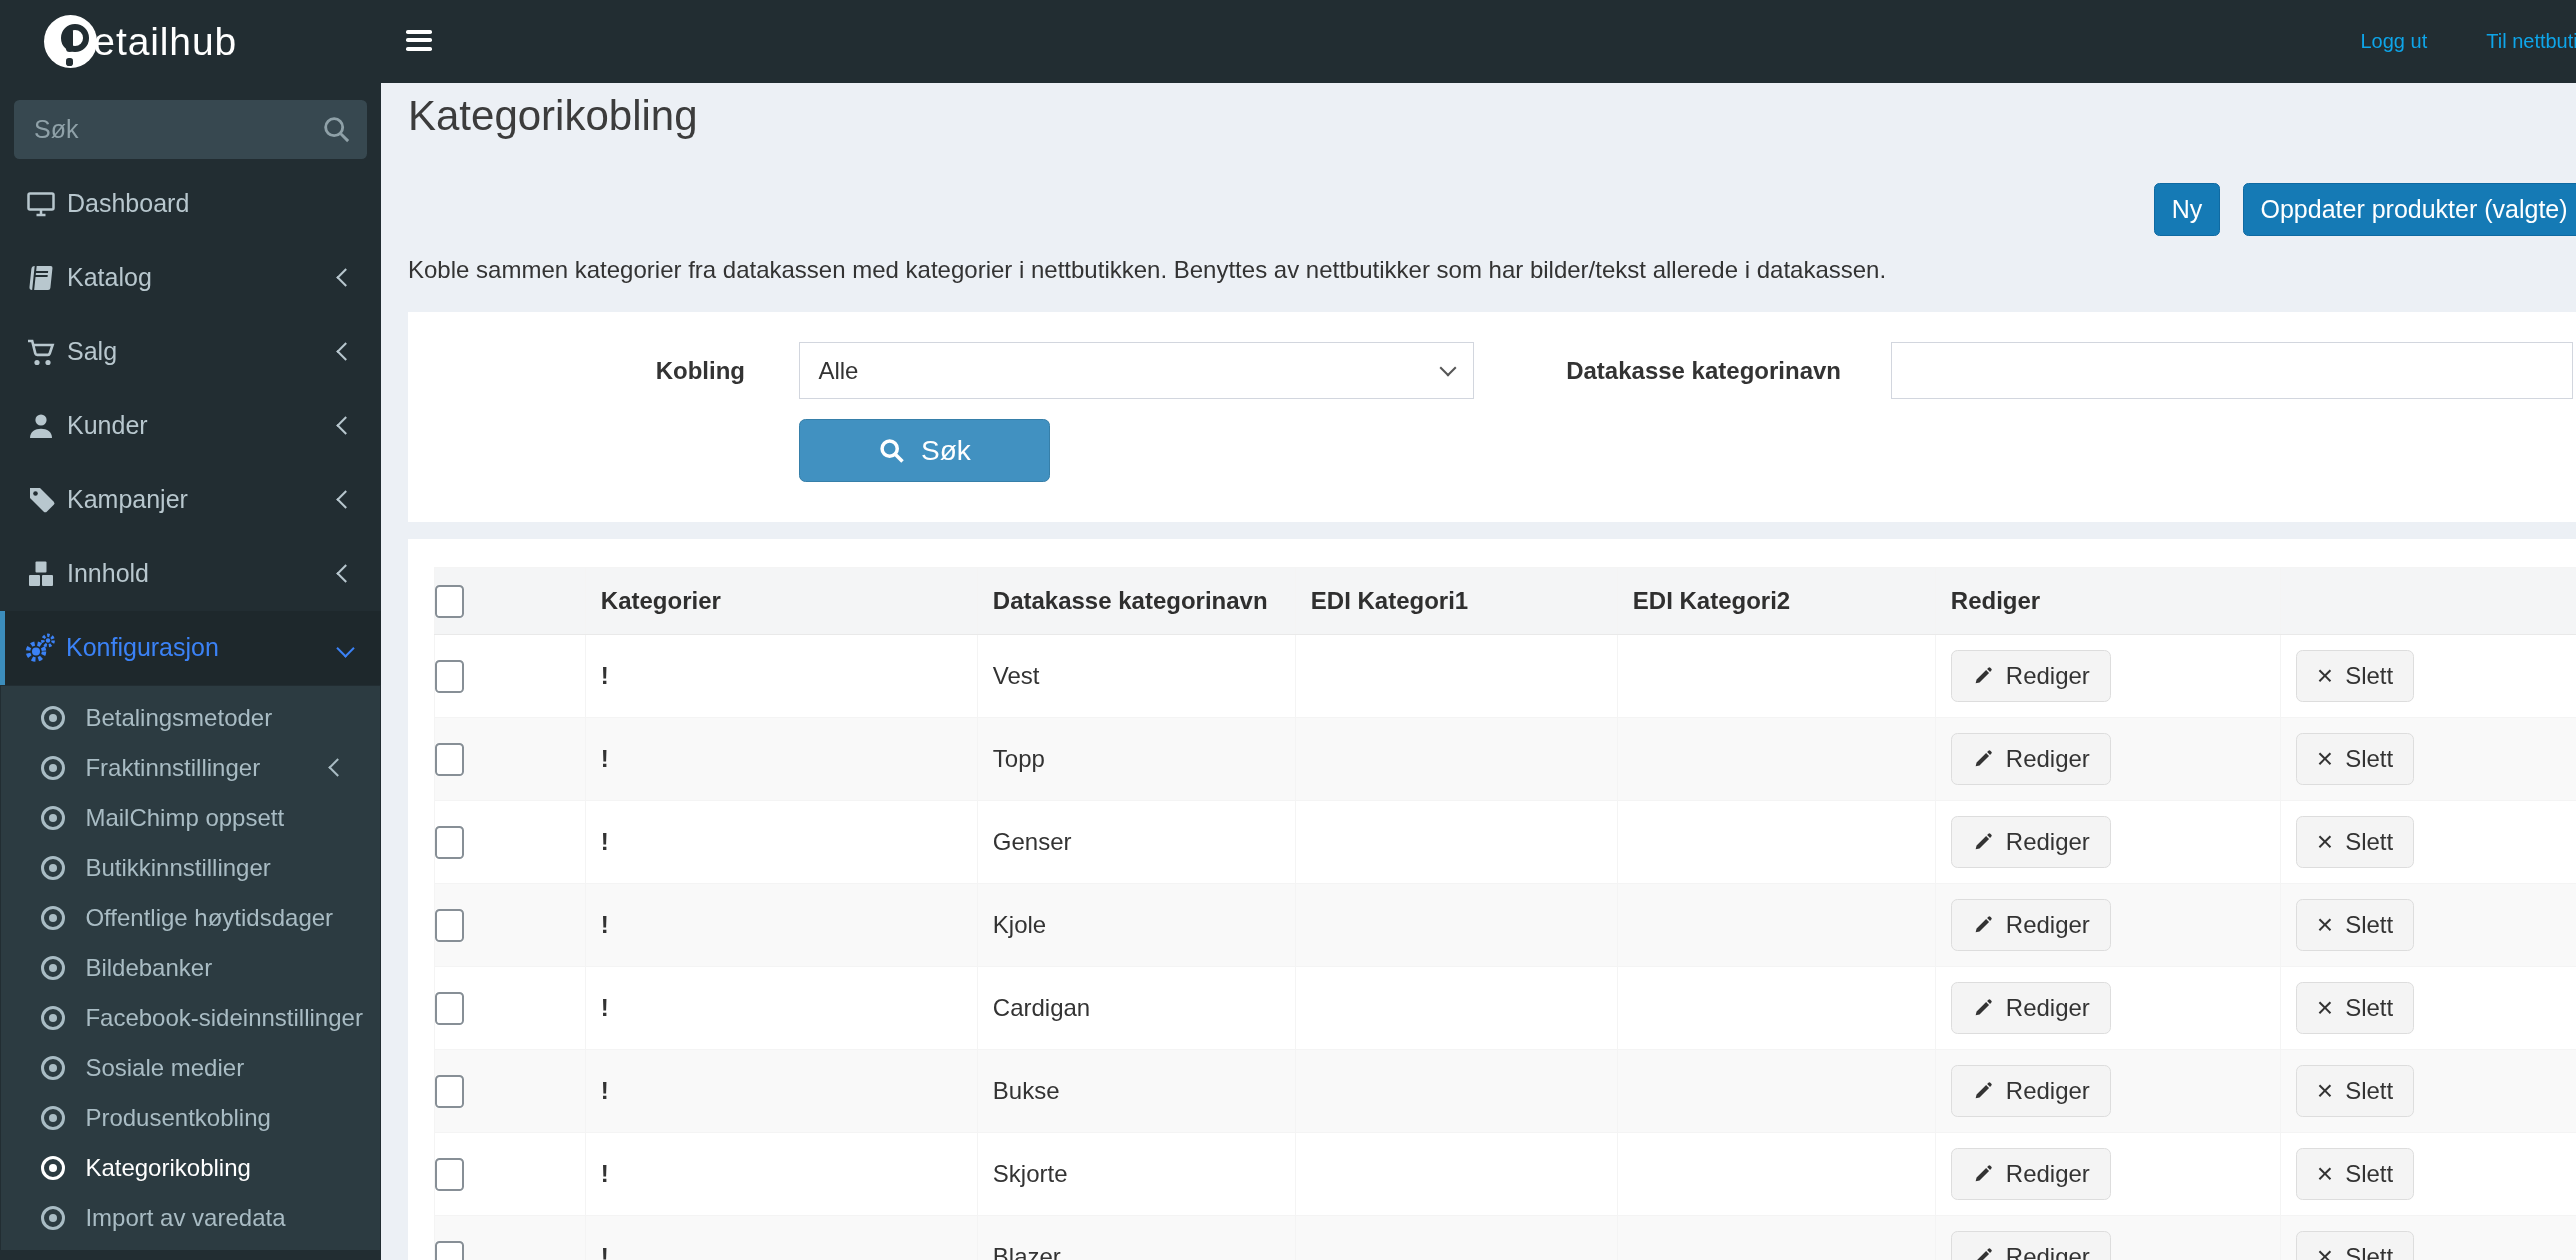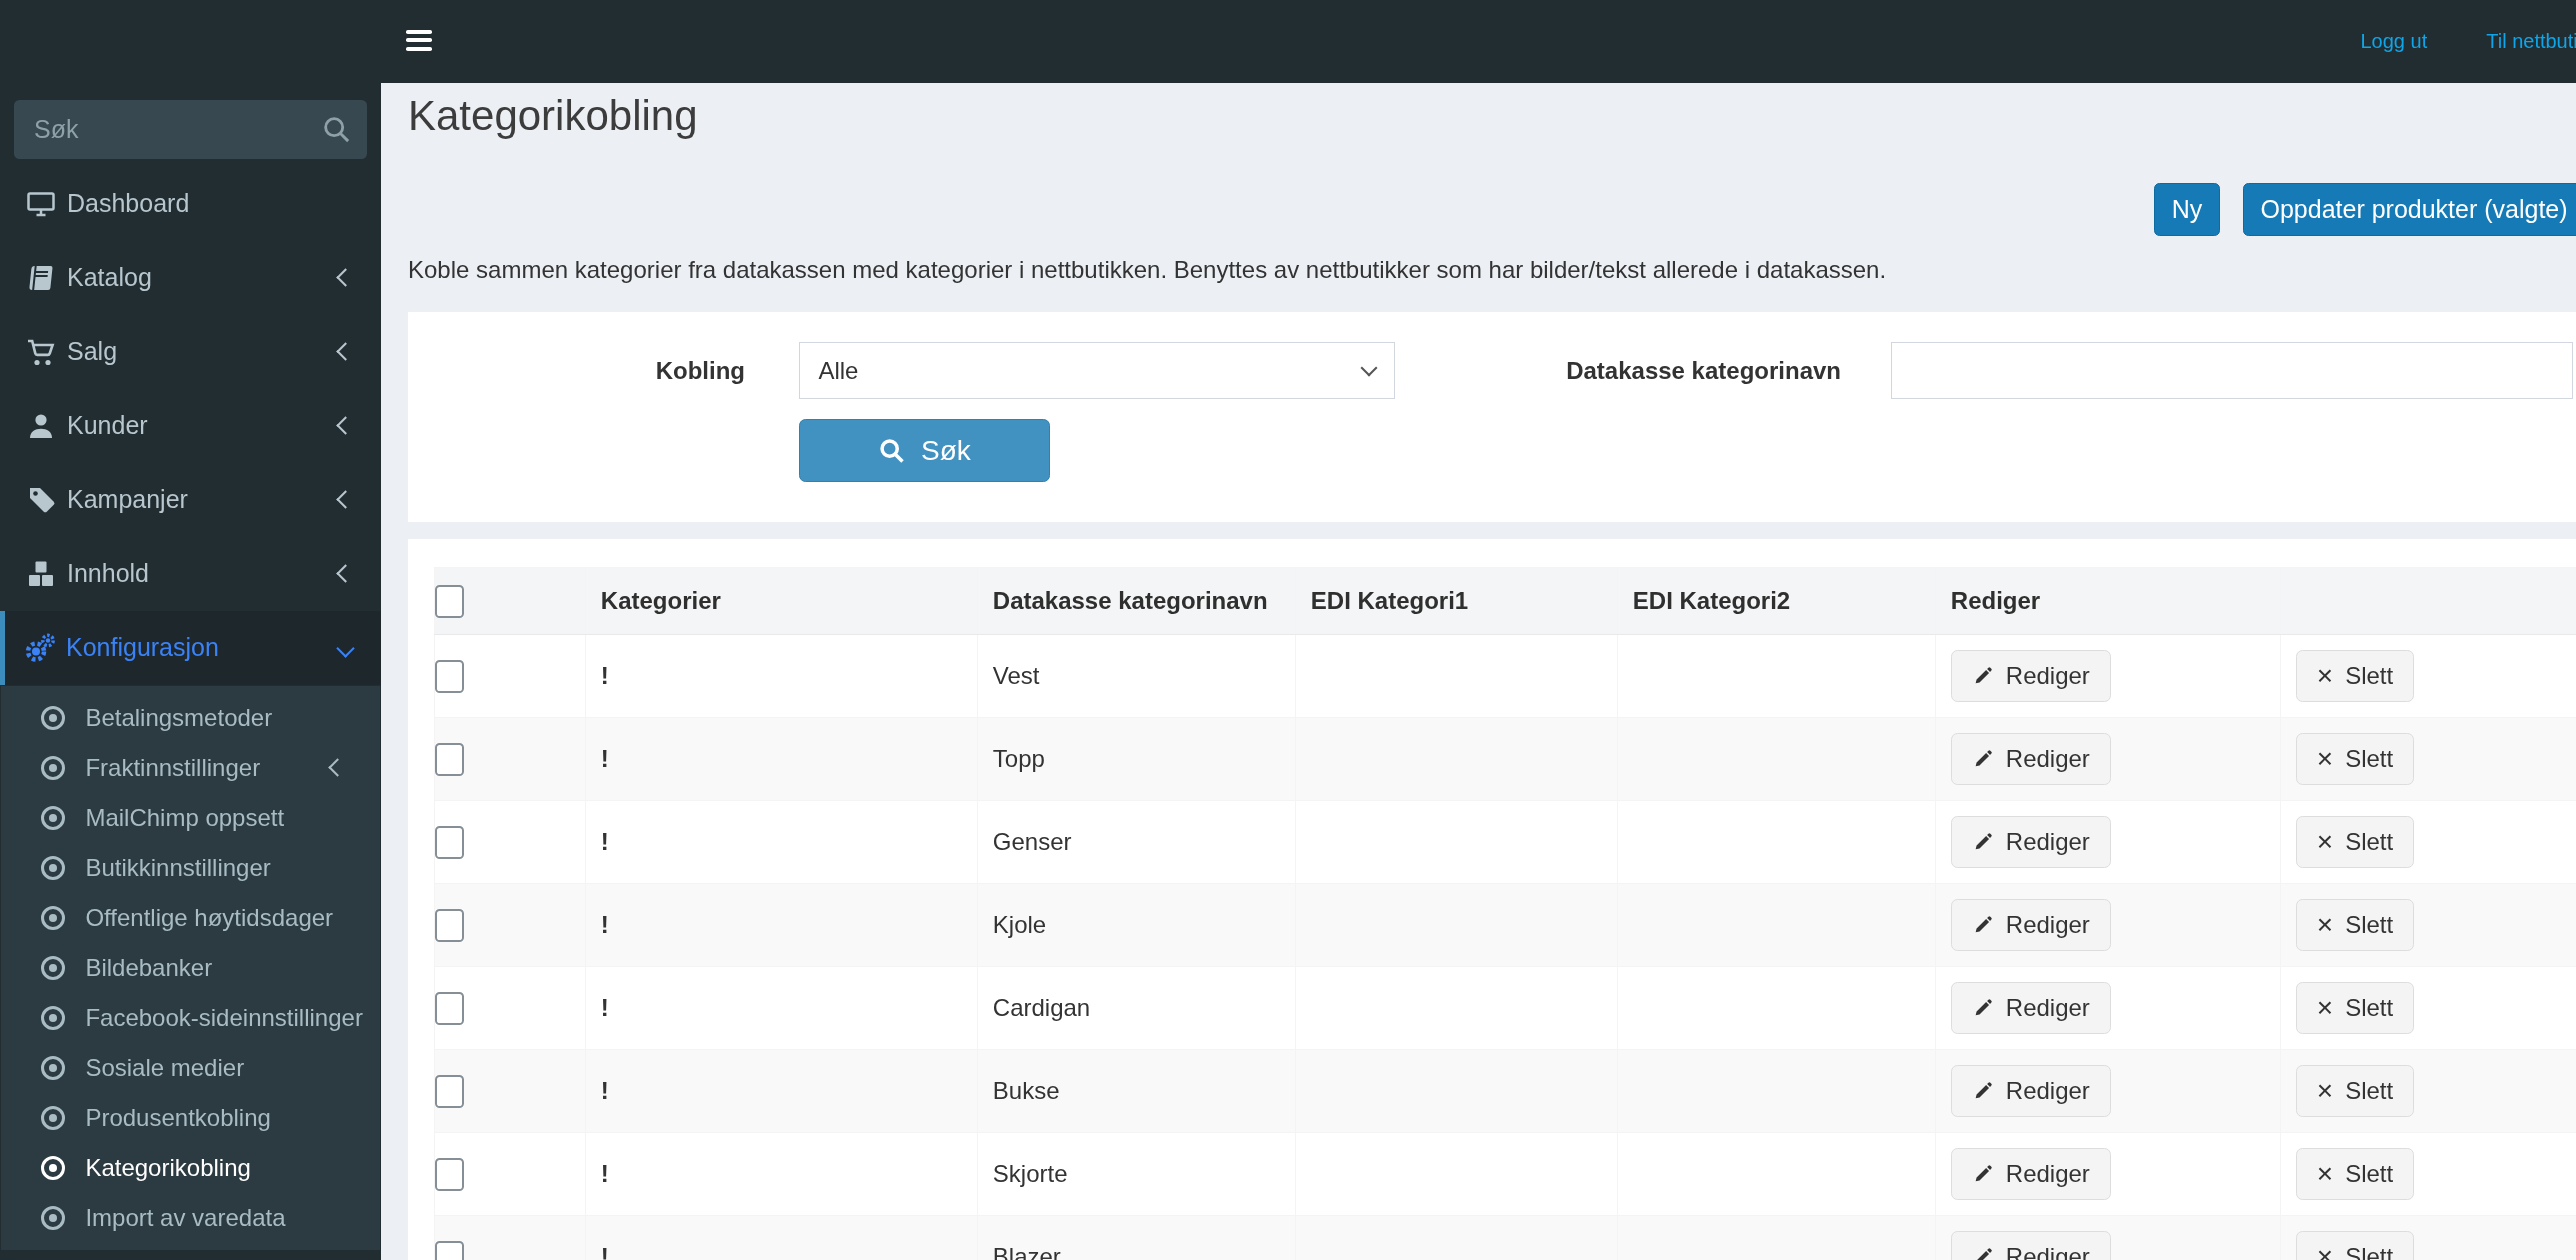--- a/index.html
+++ b/index.html
@@ -48,21 +48,21 @@
   h1.page-title{position:absolute;left:27px;top:9.2px;margin:0;font-size:42px;font-weight:300;color:#3c3c3c;}
   .top-actions{position:absolute;top:88px;right:-9.2px;display:flex;gap:23px;}
   .btn-primary{height:53px;border-radius:5.5px;background:#157ab5;border:0.9px solid #0f6aa2;color:#fff;
     font-size:25px;font-family:inherit;padding:0 16.6px;display:flex;align-items:center;white-space:nowrap;cursor:pointer;margin-top:12px;}
   .desc{position:absolute;left:27px;top:173px;font-size:24px;color:#333;}
 
   .panel{position:absolute;background:#fff;}
   .filter-panel{left:27px;right:-37px;top:229px;height:210px;}
   .flabel{position:absolute;font-weight:bold;font-size:24px;line-height:57px;color:#333;}
   .lbl-kobling{top:29.5px;left:148px;width:189px;text-align:right;}
-  .sel-wrap{position:absolute;left:391px;top:29.5px;width:596px;height:57px;}
+  .sel-wrap{position:absolute;left:391px;top:29.5px;width:675px;height:57px;}
   .sel-wrap select{width:100%;height:100%;border:0.9px solid #d2d6de;background:#fff;color:#333;
     font-size:24px;padding:0 18.4px;font-family:inherit;appearance:none;-webkit-appearance:none;border-radius:0;cursor:pointer;}
   .sel-chev{position:absolute;right:20px;top:20px;width:10px;height:10px;border-right:2.3px solid #555;
     border-bottom:2.3px solid #555;transform:rotate(45deg);pointer-events:none;}
   .lbl-datakasse{top:29.5px;left:1015px;width:418px;text-align:right;}
   .inp-datakasse{position:absolute;left:1483px;top:29.5px;width:682px;height:57px;box-sizing:border-box;
     border:0.9px solid #d2d6de;font-size:24px;padding:0 14.8px;font-family:inherit;outline:none;}
   .btn-sok{position:absolute;left:391px;top:107px;width:251px;height:63px;background:#4191c1;border:0.9px solid #367fa9;
     border-radius:6.5px;color:#fff;font-size:28px;font-family:inherit;display:flex;align-items:center;justify-content:center;gap:14.8px;cursor:pointer;}
   .btn-sok svg{width:28px;height:28px;}
@@ -80,20 +80,27 @@
     font-size:24px;font-family:inherit;display:inline-flex;align-items:center;gap:12px;cursor:pointer;}
   .btn-sm svg{width:22px;height:22px;}
   .xmark{font-size:28px;line-height:1;color:#333;}
 </style>
 </head>
 <body>
 
 <div class="screen">
 
   <div class="navbar">
+    <div class="brand">
+      <span class="logo-mark">
+        <span class="lm-ring"></span>
+        <span class="lm-stem"></span>
+      </span>
+      <span class="brand-text">etailhub</span>
+    </div>
     <div class="nav-burger">
       <i></i>
         <i></i>
         <i></i>
     </div>
     <div class="nav-right">
       <span class="nav-link">Logg ut</span>
       <span class="nav-link">Til nettbutikken</span>
     </div>
   </div>

